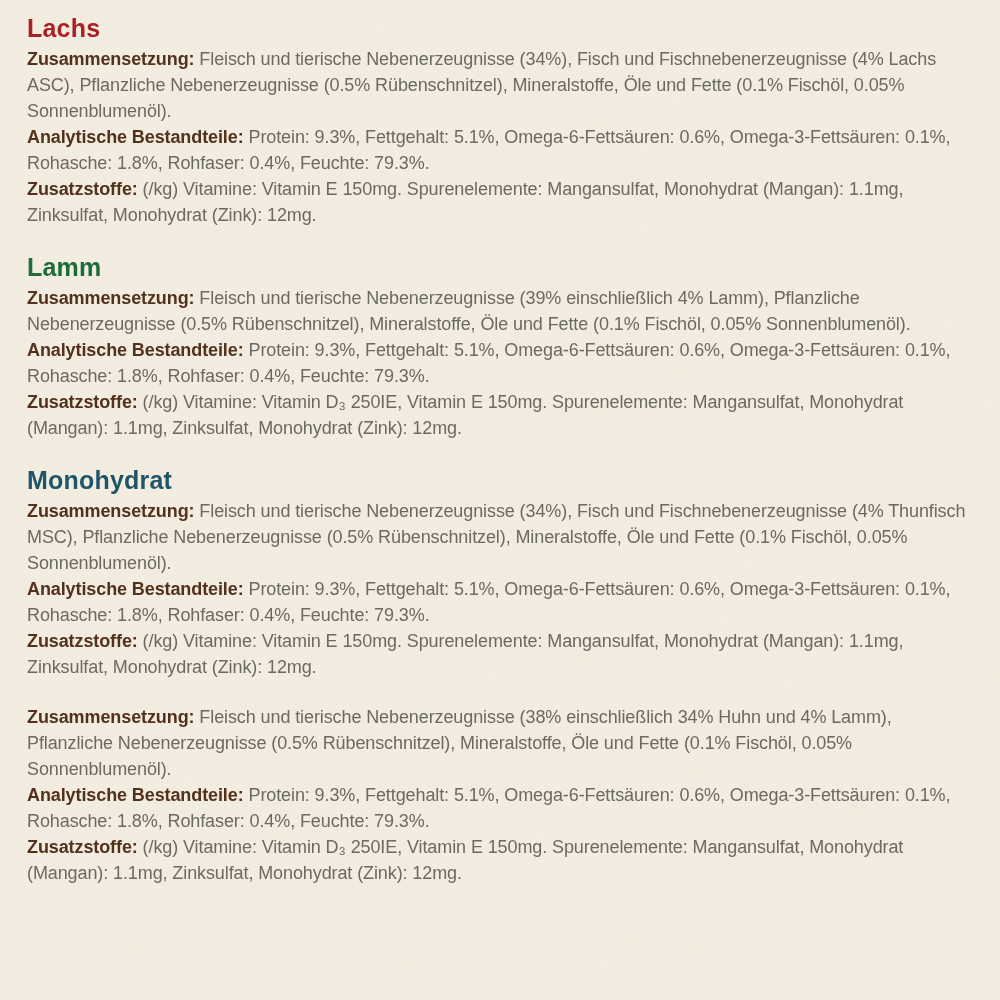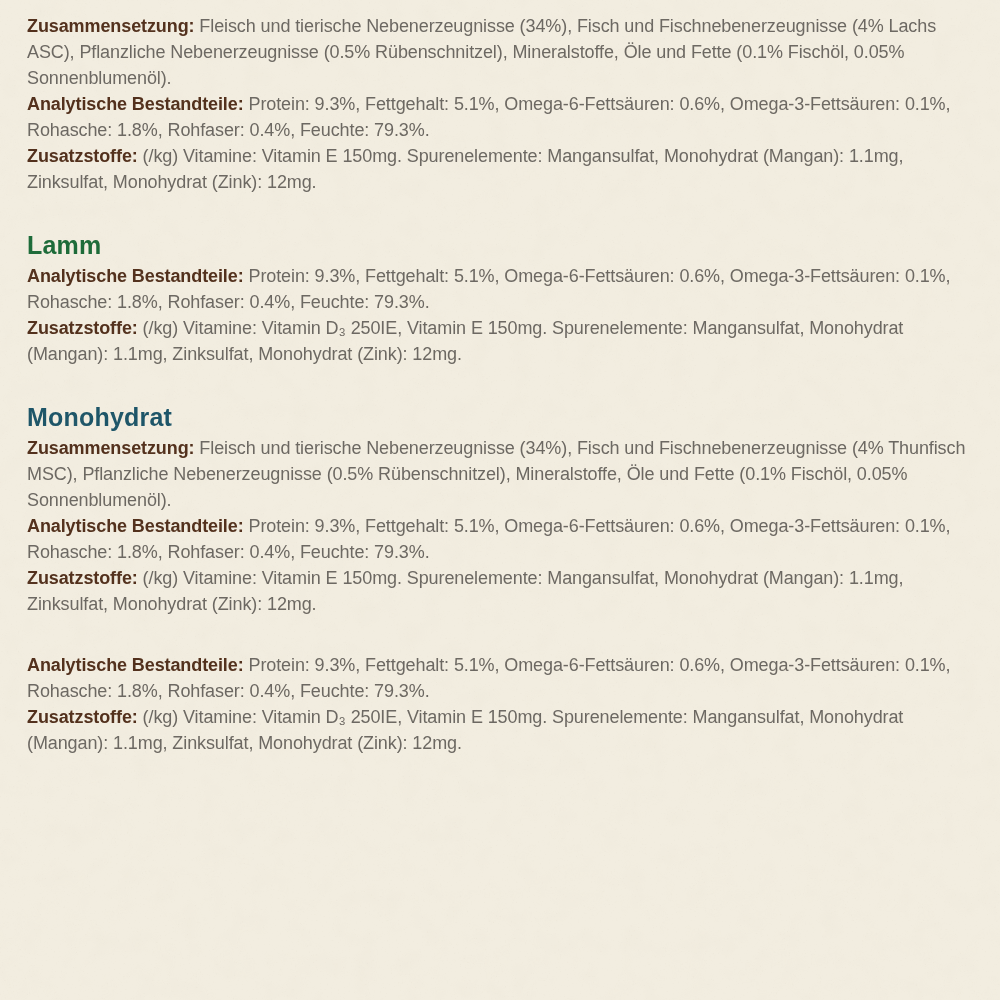--- a/index.html
+++ b/index.html
@@ -10,21 +10,21 @@
     font-family: "Liberation Sans", sans-serif;
     position: relative;
     overflow: hidden;
   }
   .panel {
     position: relative;
     padding: 13px 28px 0 27px;
     z-index: 1;
   }
   .section { margin-top: 0; }
-  .section + .section { margin-top: 35px; }
+  .section + .section { margin-top: 24px; }
   .heading {
     font-size: 25px;
     font-weight: bold;
     line-height: 30px;
     letter-spacing: 0.2px;
     margin-bottom: 3px;
   }
   .para {
     font-size: 18px;
     line-height: 26px;
@@ -42,46 +42,49 @@
     width: 1000px; height: 1000px;
     z-index: 2;
     pointer-events: none;
   }
 </style>
 </head>
 <body>
 
 <main class="panel" id="panel">
   <section class="section">
+    <h2 class="heading" style="color: rgb(169, 31, 36);">Lachs</h2>
     <div class="paras">
         <p class="para"><strong class="label">Zusammensetzung:</strong><span> Fleisch und tierische Nebenerzeugnisse (34%), Fisch und Fischnebenerzeugnisse (4% Lachs ASC), Pflanzliche Nebenerzeugnisse (0.5% Rübenschnitzel), Mineralstoffe, Öle und Fette (0.1% Fischöl, 0.05% Sonnenblumenöl).</span></p>
         <p class="para"><strong class="label">Analytische Bestandteile:</strong><span> Protein: 9.3%, Fettgehalt: 5.1%, Omega-6-Fettsäuren: 0.6%, Omega-3-Fettsäuren: 0.1%, Rohasche: 1.8%, Rohfaser: 0.4%, Feuchte: 79.3%.</span></p>
         <p class="para"><strong class="label">Zusatzstoffe:</strong><span> (/kg) Vitamine: Vitamin E 150mg. Spurenelemente: Mangansulfat, Monohydrat (Mangan): 1.1mg, Zinksulfat, Monohydrat (Zink): 12mg.</span></p>
       </div>
   </section>
 
   <section class="section">
     <h2 class="heading" style="color: rgb(29, 107, 57);">Lamm</h2>
     <div class="paras">
+        <p class="para"><strong class="label">Zusammensetzung:</strong><span> Fleisch und tierische Nebenerzeugnisse (39% einschließlich 4% Lamm), Pflanzliche Nebenerzeugnisse (0.5% Rübenschnitzel), Mineralstoffe, Öle und Fette (0.1% Fischöl, 0.05% Sonnenblumenöl).</span></p>
         <p class="para"><strong class="label">Analytische Bestandteile:</strong><span> Protein: 9.3%, Fettgehalt: 5.1%, Omega-6-Fettsäuren: 0.6%, Omega-3-Fettsäuren: 0.1%, Rohasche: 1.8%, Rohfaser: 0.4%, Feuchte: 79.3%.</span></p>
         <p class="para"><strong class="label">Zusatzstoffe:</strong><span> (/kg) Vitamine: Vitamin D₃ 250IE, Vitamin E 150mg. Spurenelemente: Mangansulfat, Monohydrat (Mangan): 1.1mg, Zinksulfat, Monohydrat (Zink): 12mg.</span></p>
       </div>
   </section>
 
   <section class="section">
     <h2 class="heading" style="color: rgb(29, 85, 104);">Monohydrat</h2>
     <div class="paras">
         <p class="para"><strong class="label">Zusammensetzung:</strong><span> Fleisch und tierische Nebenerzeugnisse (34%), Fisch und Fischnebenerzeugnisse (4% Thunfisch MSC), Pflanzliche Nebenerzeugnisse (0.5% Rübenschnitzel), Mineralstoffe, Öle und Fette (0.1% Fischöl, 0.05% Sonnenblumenöl).</span></p>
         <p class="para"><strong class="label">Analytische Bestandteile:</strong><span> Protein: 9.3%, Fettgehalt: 5.1%, Omega-6-Fettsäuren: 0.6%, Omega-3-Fettsäuren: 0.1%, Rohasche: 1.8%, Rohfaser: 0.4%, Feuchte: 79.3%.</span></p>
         <p class="para"><strong class="label">Zusatzstoffe:</strong><span> (/kg) Vitamine: Vitamin E 150mg. Spurenelemente: Mangansulfat, Monohydrat (Mangan): 1.1mg, Zinksulfat, Monohydrat (Zink): 12mg.</span></p>
       </div>
   </section>
 
   <section class="section">
     <div class="paras">
+        <p class="para"><strong class="label">Zusammensetzung:</strong><span> Fleisch und tierische Nebenerzeugnisse (38% einschließlich 34% Huhn und 4% Lamm), Pflanzliche Nebenerzeugnisse (0.5% Rübenschnitzel), Mineralstoffe, Öle und Fette (0.1% Fischöl, 0.05% Sonnenblumenöl).</span></p>
         <p class="para"><strong class="label">Analytische Bestandteile:</strong><span> Protein: 9.3%, Fettgehalt: 5.1%, Omega-6-Fettsäuren: 0.6%, Omega-3-Fettsäuren: 0.1%, Rohasche: 1.8%, Rohfaser: 0.4%, Feuchte: 79.3%.</span></p>
         <p class="para"><strong class="label">Zusatzstoffe:</strong><span> (/kg) Vitamine: Vitamin D₃ 250IE, Vitamin E 150mg. Spurenelemente: Mangansulfat, Monohydrat (Mangan): 1.1mg, Zinksulfat, Monohydrat (Zink): 12mg.</span></p>
       </div>
   </section>
 </main>
 
 <svg class="texture" width="1000" height="1000" viewBox="0 0 1000 1000" xmlns="http://www.w3.org/2000/svg" aria-hidden="true">
   <defs>
     <filter id="speck" x="0" y="0" width="100%" height="100%">
       <feTurbulence type="fractalNoise" baseFrequency="0.55" numOctaves="2" seed="8"></feTurbulence>

